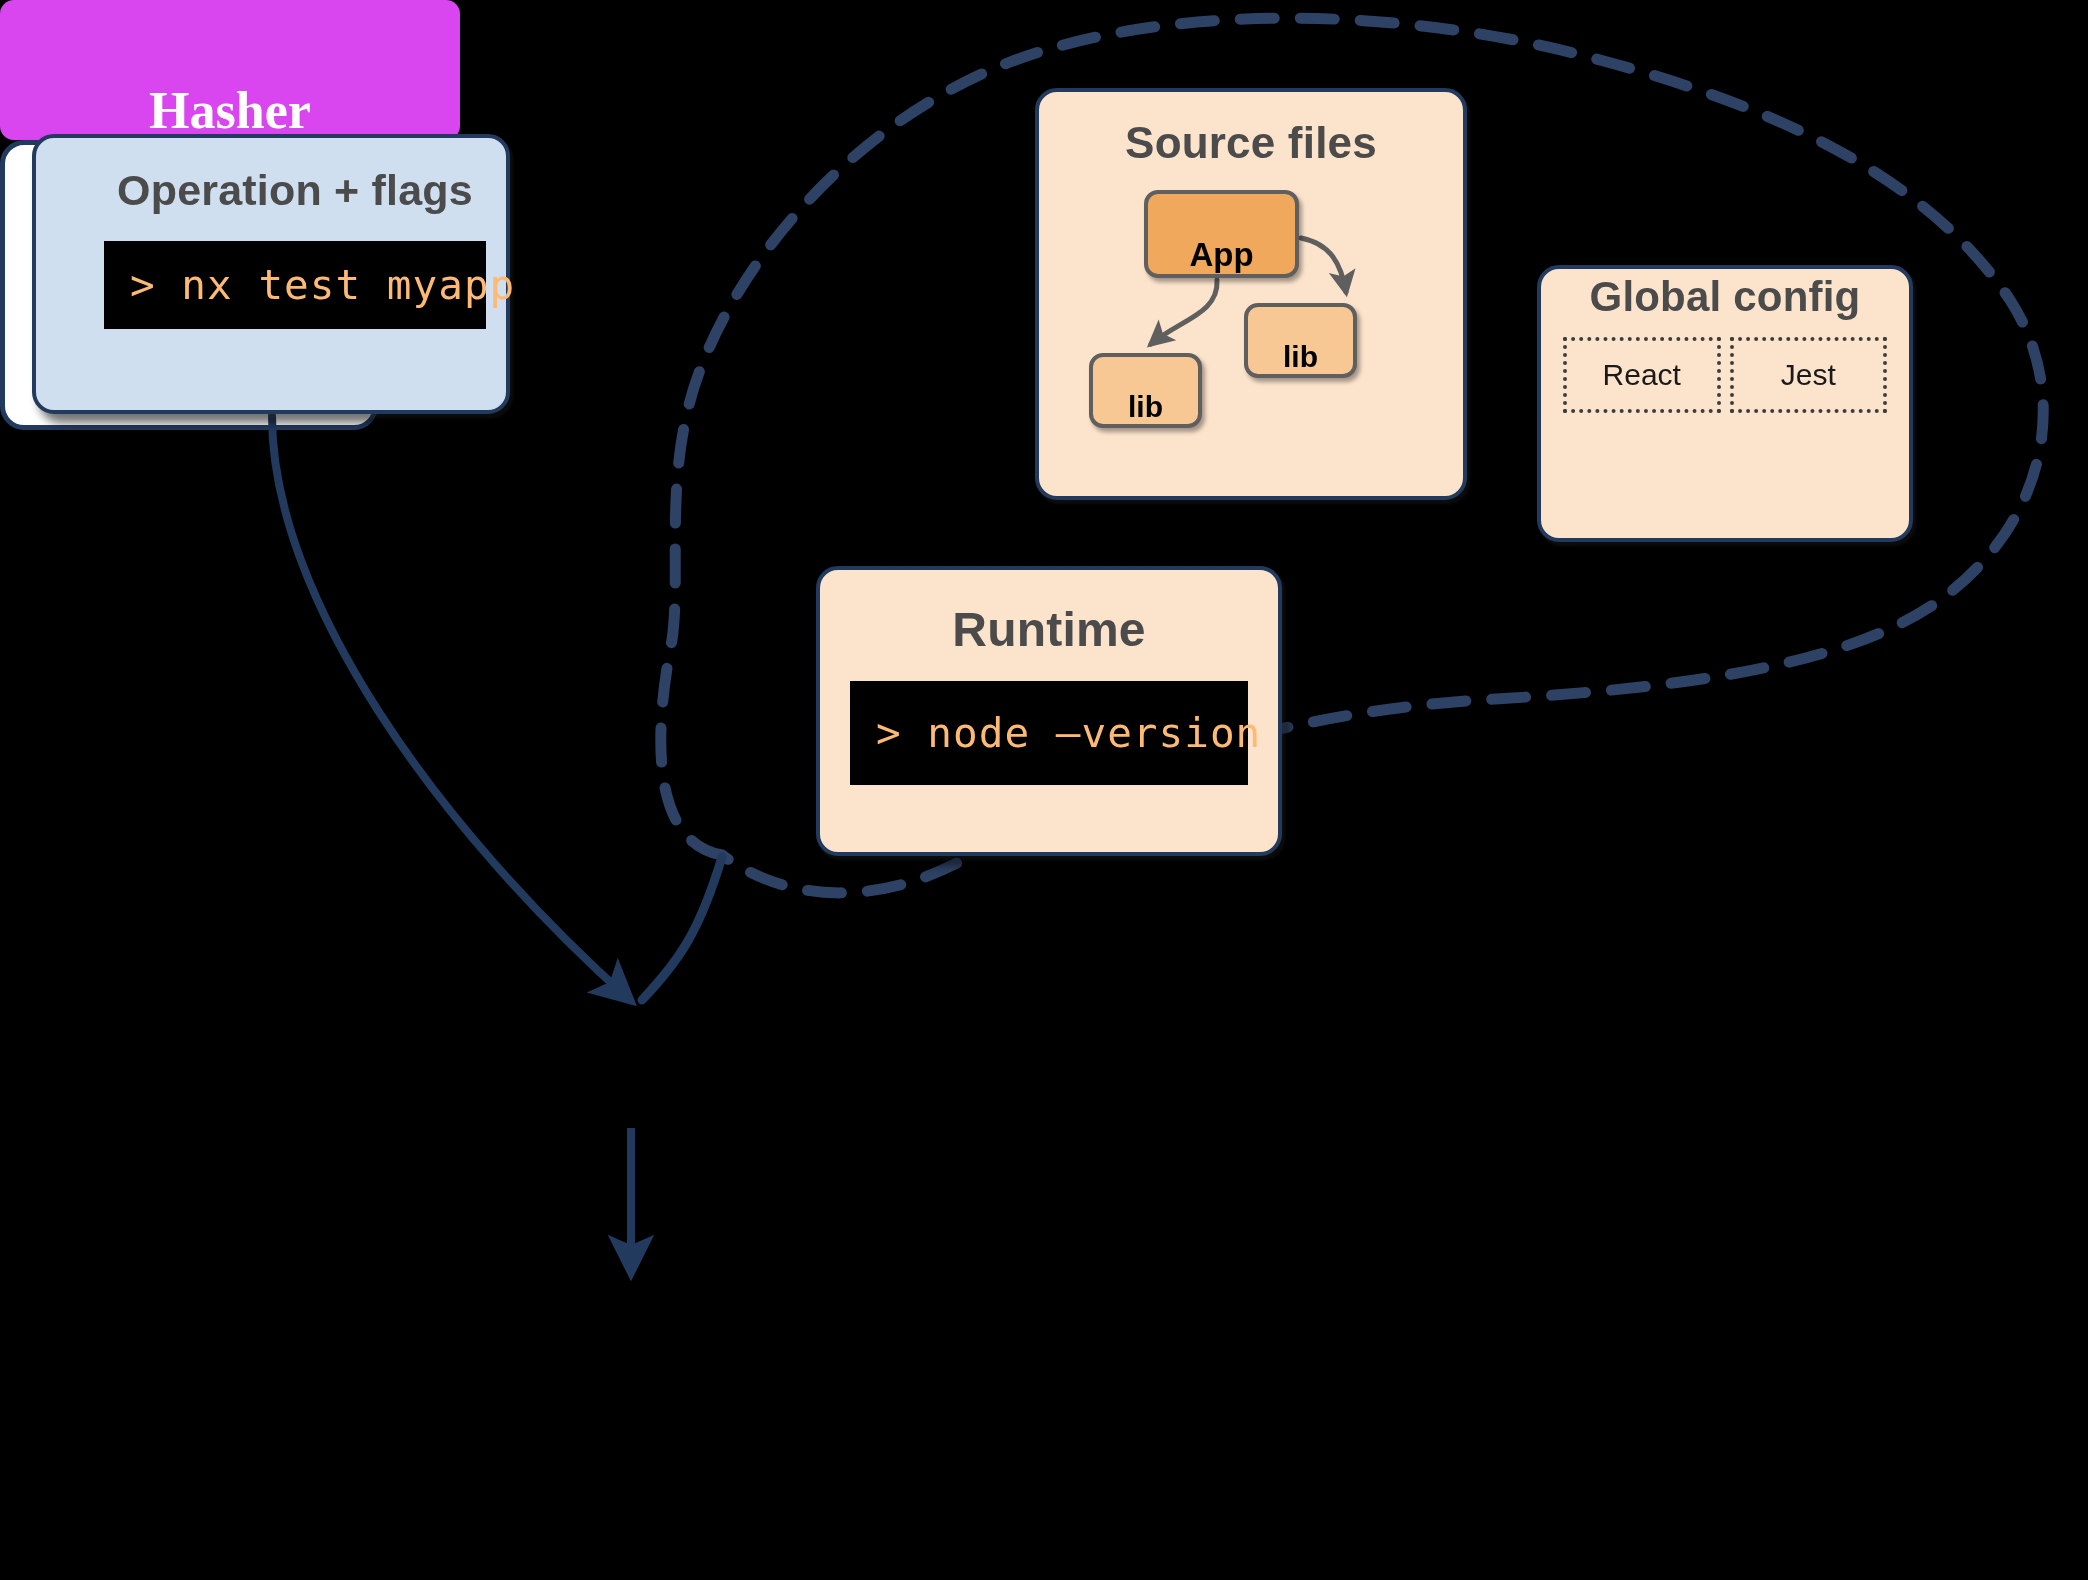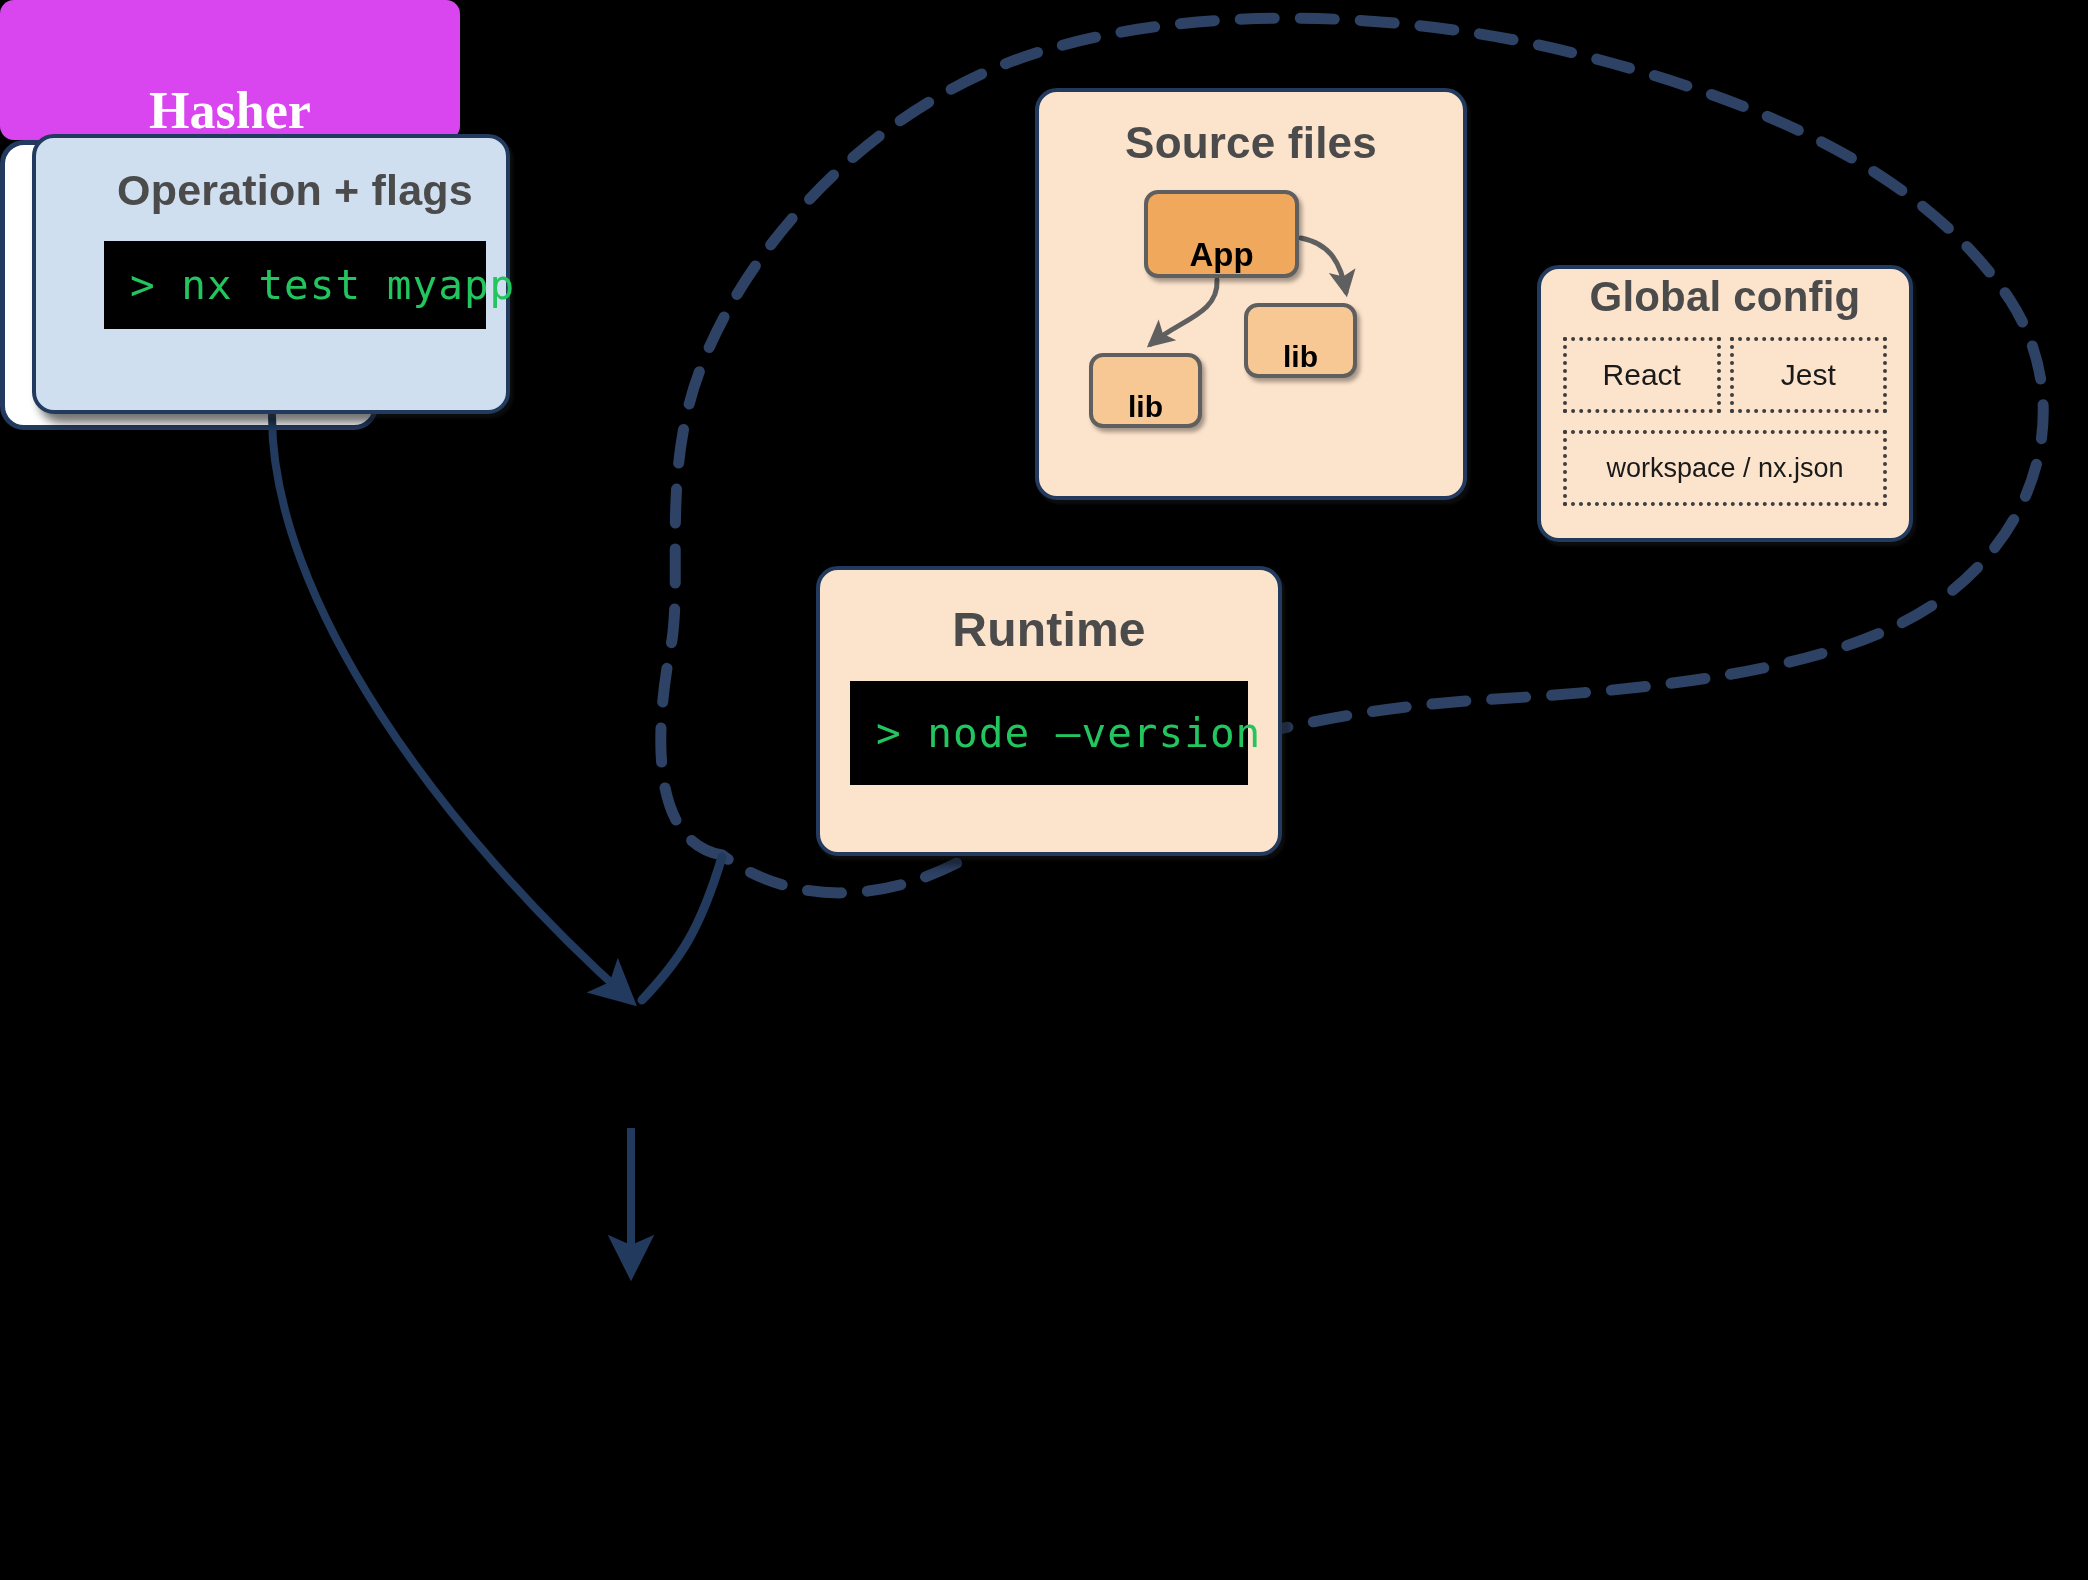--- a/index.html
+++ b/index.html
@@ -53,21 +53,21 @@
   .terminal {
     background: #000000;
     margin: 26px 20px 0 20px;
     height: 88px;
     display: flex;
     align-items: center;
     padding-left: 26px;
     box-sizing: border-box;
   }
   .terminal-text {
-    color: #22c55e;
+    color: #fdba74;
     font-family: "DejaVu Sans Mono", monospace;
     font-size: 41px;
     letter-spacing: 1px;
     white-space: pre;
   }
 
   
   #src-box {
     left: 1035px; top: 88px;
     width: 432px; height: 412px;
@@ -266,25 +266,20 @@
     <div class="card-title">Global config</div>
     <div class="cfg-grid">
       <div class="cfg-row">
         <div class="cfg-cell half">
           <span>React</span>
         </div>
         <div class="cfg-cell half">
           <span>Jest</span>
         </div>
       </div>
-      <div class="cfg-row">
-        <div class="cfg-cell full">
-          <span>workspace / nx.json</span>
-        </div>
-      </div>
     </div>
   </div>
 
   <div class="card" id="rt-box">
     <div class="card-title">Runtime</div>
     <div class="terminal">
       <span class="terminal-text">&gt; node –version</span>
     </div>
   </div>
 

